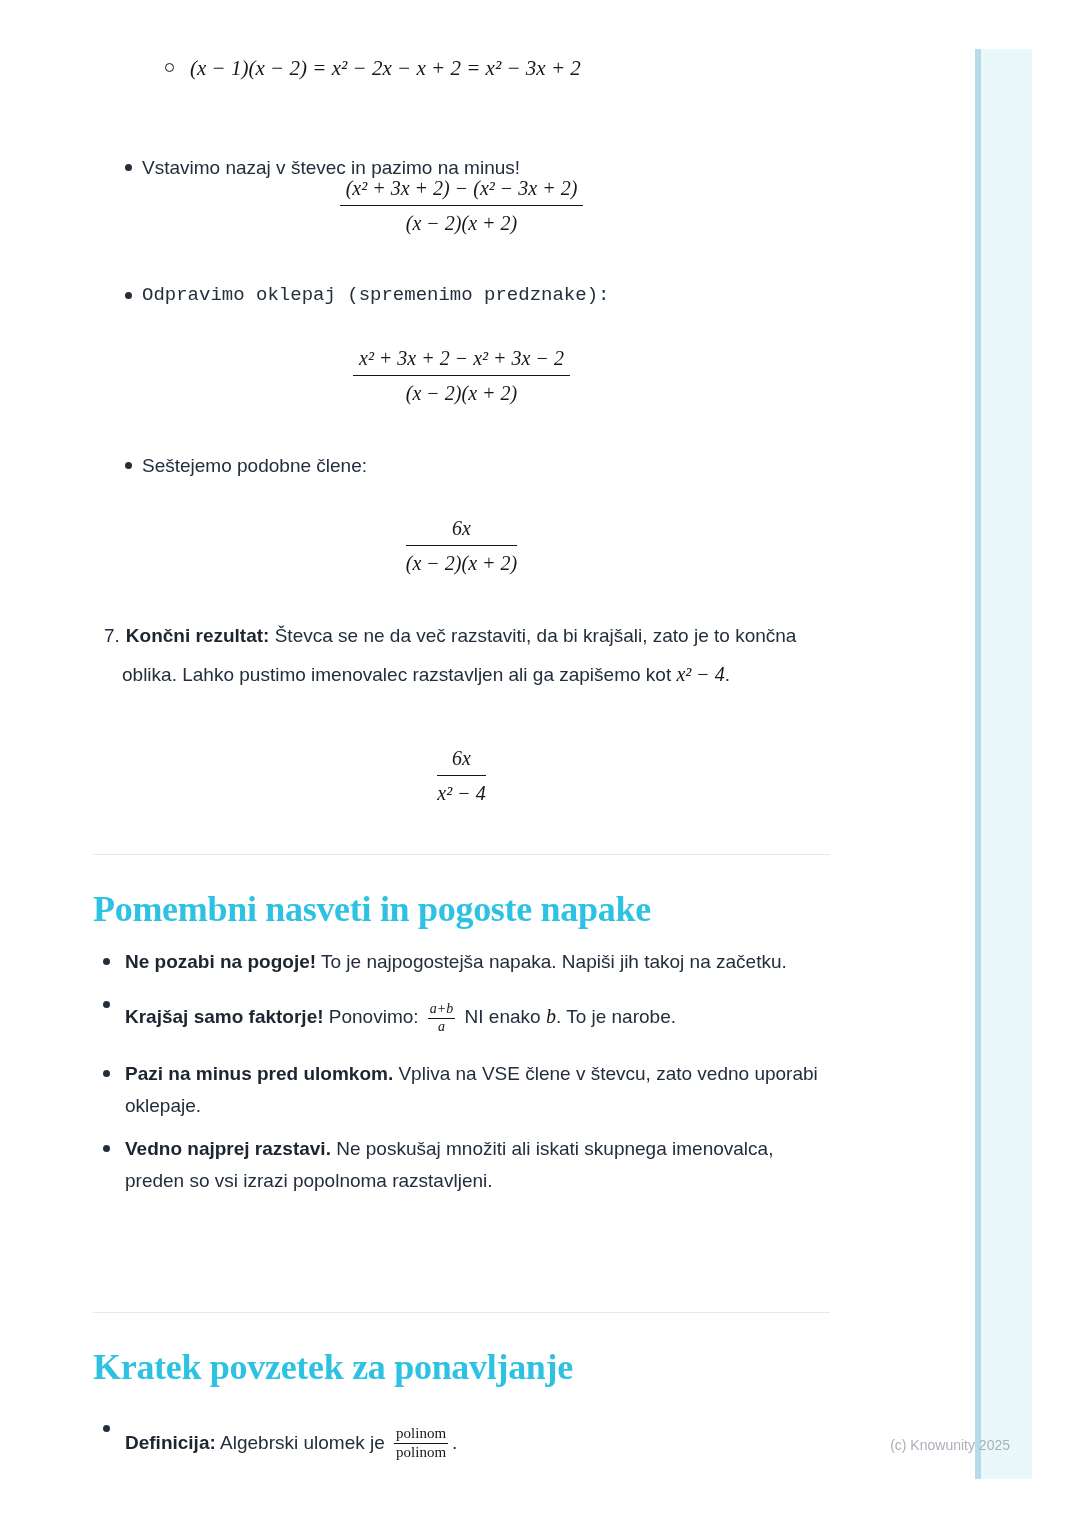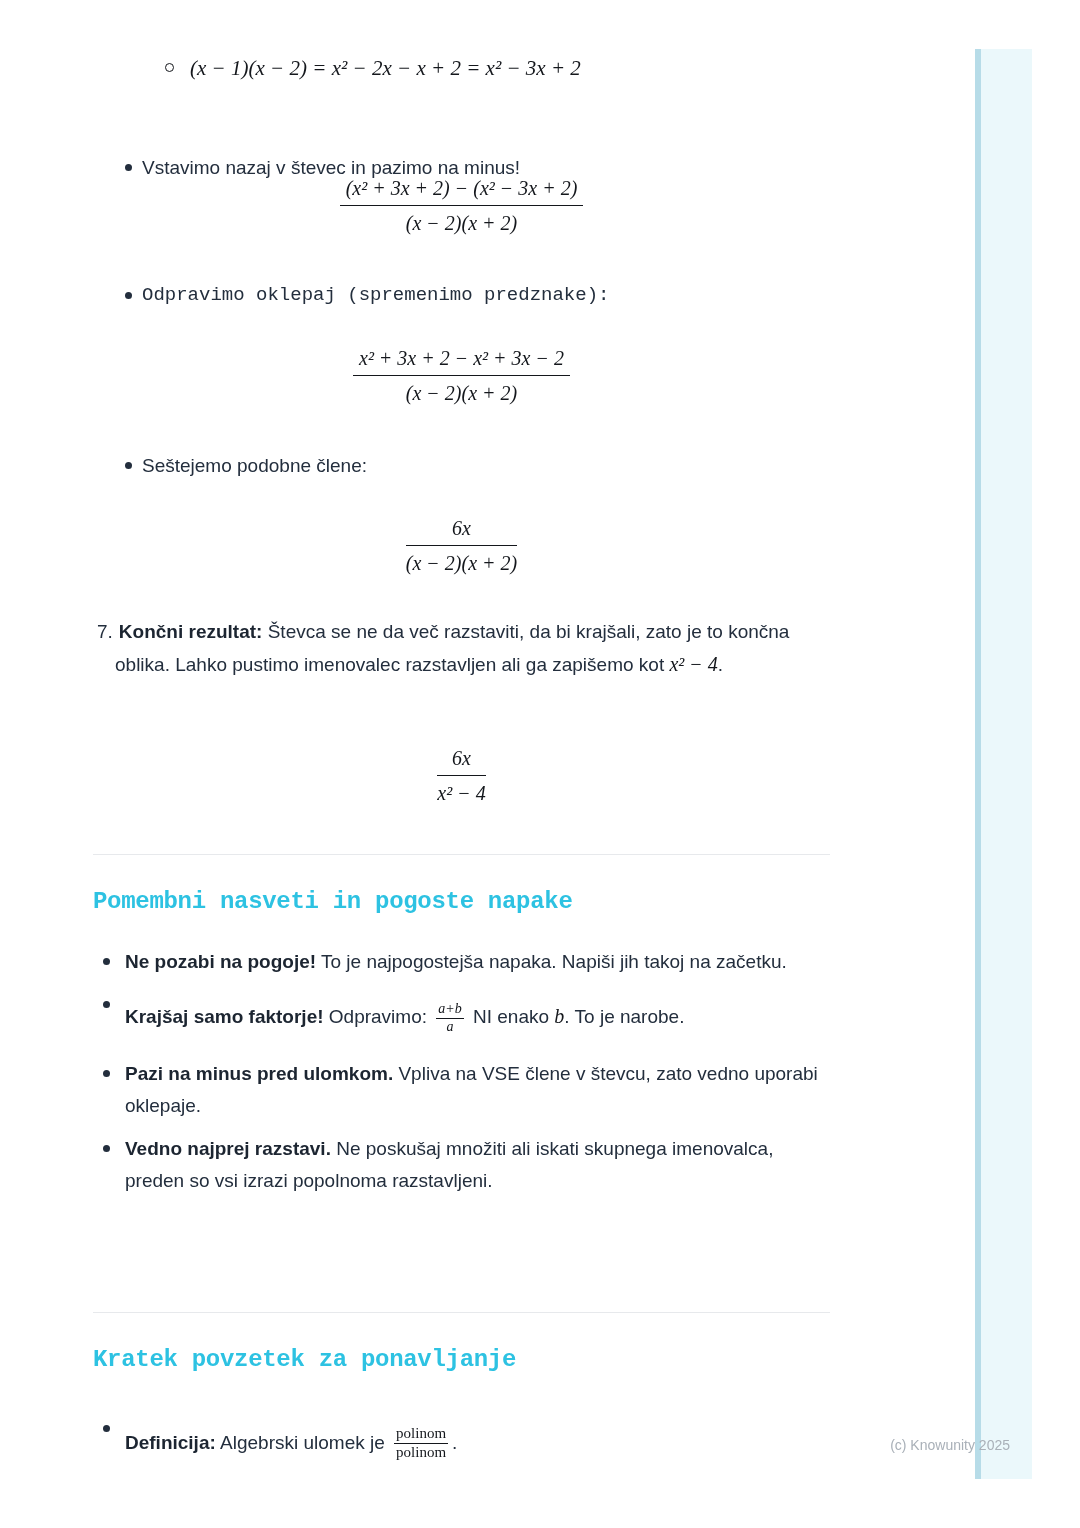--- a/index.html
+++ b/index.html
@@ -64,37 +64,37 @@
     width:9px; height:9px; border-radius:50%;
     border:1.6px solid #14171c;
   }
   .brow .btext { display:inline-block; margin-left:22px; }
 
   .sub-formula { left:165px; top:53px; font-size:21px; }
   .sub-formula .btext { margin-left:25px; }
 
   
   .numbered {
-    position:absolute; left:97px; top:616px; width:718px;
-    font-size:19px; line-height:32px;
+    position:absolute; left:104px; top:616px; width:718px;
+    font-size:19px; line-height:39px;
   }
   .numbered p { padding-left:18px; text-indent:-18px; }
   .num-label { margin-right:6px; }
   .inline-math { font-family:"Liberation Serif", serif; font-style:italic; font-size:20px; color:#14171c; }
 
   .divider {
     position:absolute; left:93px; width:737px; height:1px;
     background:#e7e9ec;
   }
 
   h2.section-heading {
     position:absolute; left:93px;
-    font-size:24px; font-weight:700; letter-spacing:-0.3px;
+    font-size:36px; font-weight:700; letter-spacing:-0.3px;
     color:#2dc2e2;
-    font-family:Liberation Mono, monospace;
+    font-family:Liberation Serif, serif;
   }
 
   ul.tips {
     position:absolute; left:103px; top:946px; width:722px;
     list-style:none;
     font-size:19px; line-height:32px;
   }
   ul.tips li { position:relative; padding-left:22px; margin-bottom:11px; }
   ul.tips .dot, .summary-item .dot { top:12px; }
   b { font-weight:700; color:#1c2531; }
@@ -173,21 +173,21 @@
 
 <div class="divider" style="top:854px;"></div>
 
 <h2 class="section-heading" style="top:888px;">Pomembni nasveti in pogoste napake</h2>
 
 <ul class="tips">
   <li>
     <span class="dot"></span><b>Ne pozabi na pogoje!</b><span> To je najpogostejša napaka. Napiši jih takoj na začetku.</span>
   </li>
   <li>
-    <span class="dot"></span><b>Krajšaj samo faktorje!</b><span> Odpravimo: </span><span class="ifrac math"><span class="num">a+b</span><span class="den">a</span></span><span> NI enako </span><span class="inline-math">b</span><span>. To je narobe.</span>
+    <span class="dot"></span><b>Krajšaj samo faktorje!</b><span> Ponovimo: </span><span class="ifrac math"><span class="num">a+b</span><span class="den">a</span></span><span> NI enako </span><span class="inline-math">b</span><span>. To je narobe.</span>
   </li>
   <li>
     <span class="dot"></span><b>Pazi na minus pred ulomkom.</b><span> Vpliva na VSE člene v števcu, zato vedno uporabi oklepaje.</span>
   </li>
   <li>
     <span class="dot"></span><b>Vedno najprej razstavi.</b><span> Ne poskušaj množiti ali iskati skupnega imenovalca, preden so vsi izrazi popolnoma razstavljeni.</span>
   </li>
 </ul>
 
 <div class="divider" style="top:1312px;"></div>

